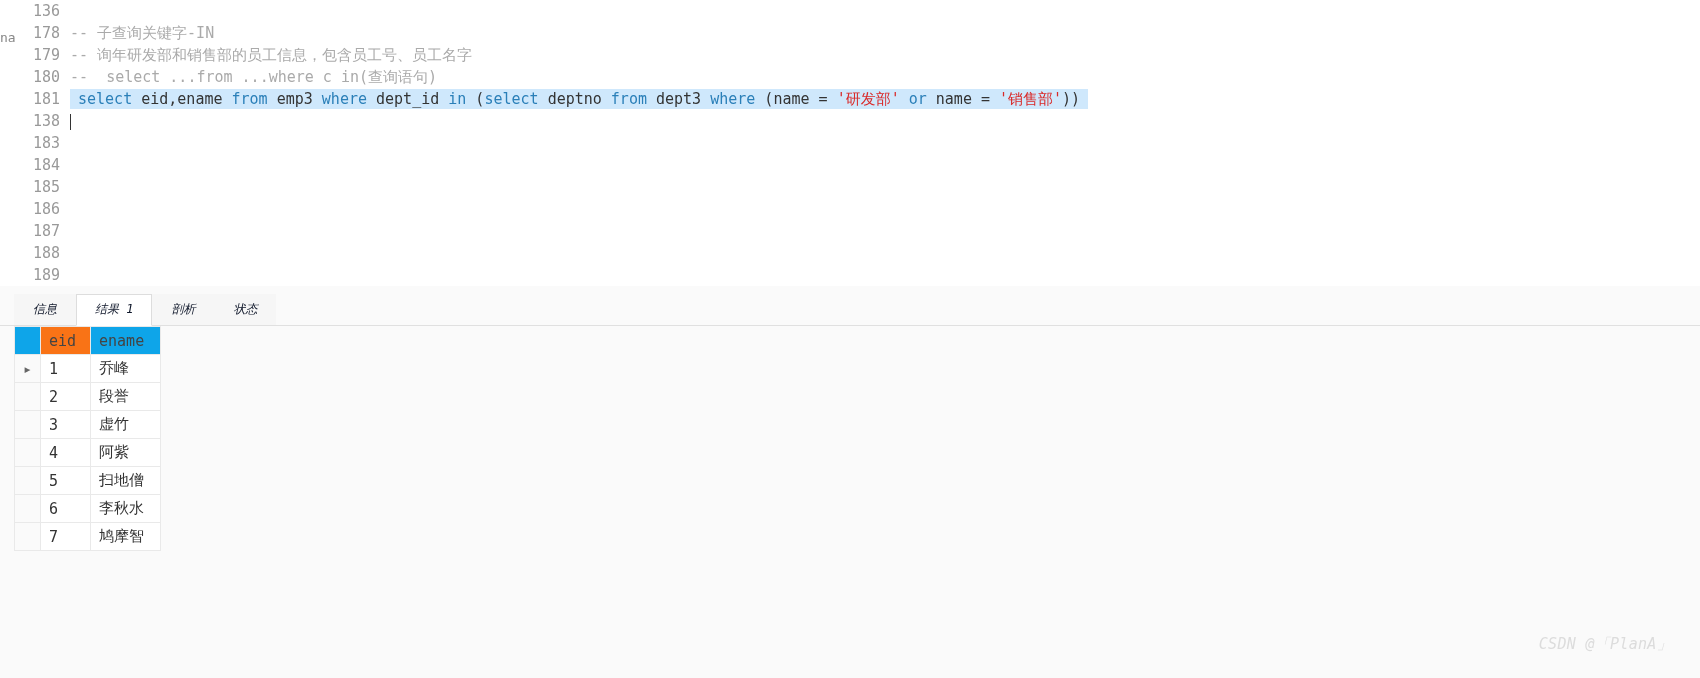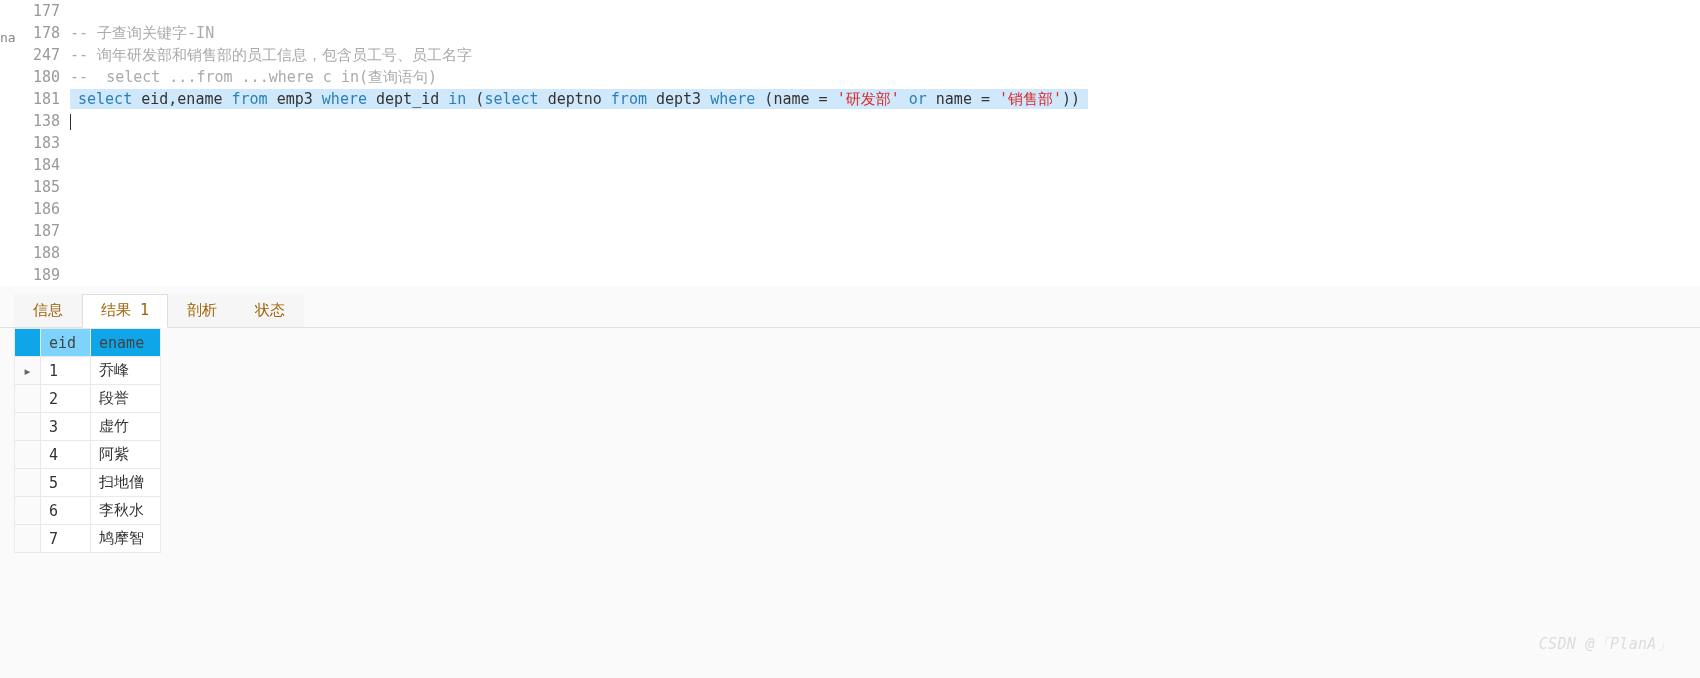--- a/index.html
+++ b/index.html
@@ -10,45 +10,45 @@
     .gutter-line { height: 22px; line-height: 22px; font-size: 15px; }
     .code-area { flex: 1; font-family: Consolas, "Microsoft YaHei", monospace; overflow-x: auto; }
     .code-line { height: 22px; line-height: 22px; white-space: pre; font-size: 15px; }
     .comment { color: #aaa; }
     .keyword { color: #2a7fb8; }
     .identifier { color: #333; }
     .string { color: #d92929; }
     .selected-line { background: #cfe8fc; display: inline; padding: 1px 8px; }
     
     .tabs-bar { display: flex; border-bottom: 1px solid #e0e0e0; background: #fafafa; padding-left: 14px; margin-top: 8px; }
-    .tab { padding: 6px 18px; font-size: 15px; cursor: pointer; color: #a16207; background: #f6f6f6; border: 1px solid transparent; }
+    .tab { padding: 6px 18px; font-size: 12px; cursor: pointer; color: #0f172a; background: #f6f6f6; border: 1px solid transparent; font-style: italic; }
     .tab.active { background: #fff; border: 1px solid #ddd; border-bottom: 1px solid #fff; margin-bottom: -1px; font-weight: 500; }
     
     .result-table { border-collapse: collapse; margin-left: 14px; background: #fff; }
     .result-table th, .result-table td { border: 1px solid #e9e9e9; padding: 4px 8px; text-align: left; font-weight: normal; font-size: 15px; height: 28px; }
     .result-table th { background: #0ea5e9; color: #444; }
-    .result-table th.active-header { background: #7dd3fc; }
+    .result-table th.active-header { background: #f97316; }
     .row-marker { width: 14px; text-align: center; color: #666; background: #fafafa; border: 1px solid #e9e9e9; }
     .col-eid { width: 50px; }
     .col-ename { width: 70px; }
     
     .side-hint { position: absolute; left: 0; top: 30px; font-size: 13px; color: #888; }
     .watermark { position: fixed; right: 28px; bottom: 24px; font-size: 15px; color: #dcdcdc; font-style: italic; letter-spacing: 0.3px; text-align: right; }
     .cursor { display: inline-block; width: 1px; height: 16px; background: #333; vertical-align: middle; }
   </style>
 </head>
 <body>
 
 <div class="side-hint">na</div>
 
 <div class="editor-section">
   <div class="gutter">
-    <div class="gutter-line">177</div>
+    <div class="gutter-line">136</div>
     <div class="gutter-line">178</div>
-    <div class="gutter-line">247</div>
+    <div class="gutter-line">179</div>
     <div class="gutter-line">180</div>
     <div class="gutter-line">181</div>
     <div class="gutter-line">138</div>
     <div class="gutter-line">183</div>
     <div class="gutter-line">184</div>
     <div class="gutter-line">185</div>
     <div class="gutter-line">186</div>
     <div class="gutter-line">187</div>
     <div class="gutter-line">188</div>
     <div class="gutter-line">189</div>

